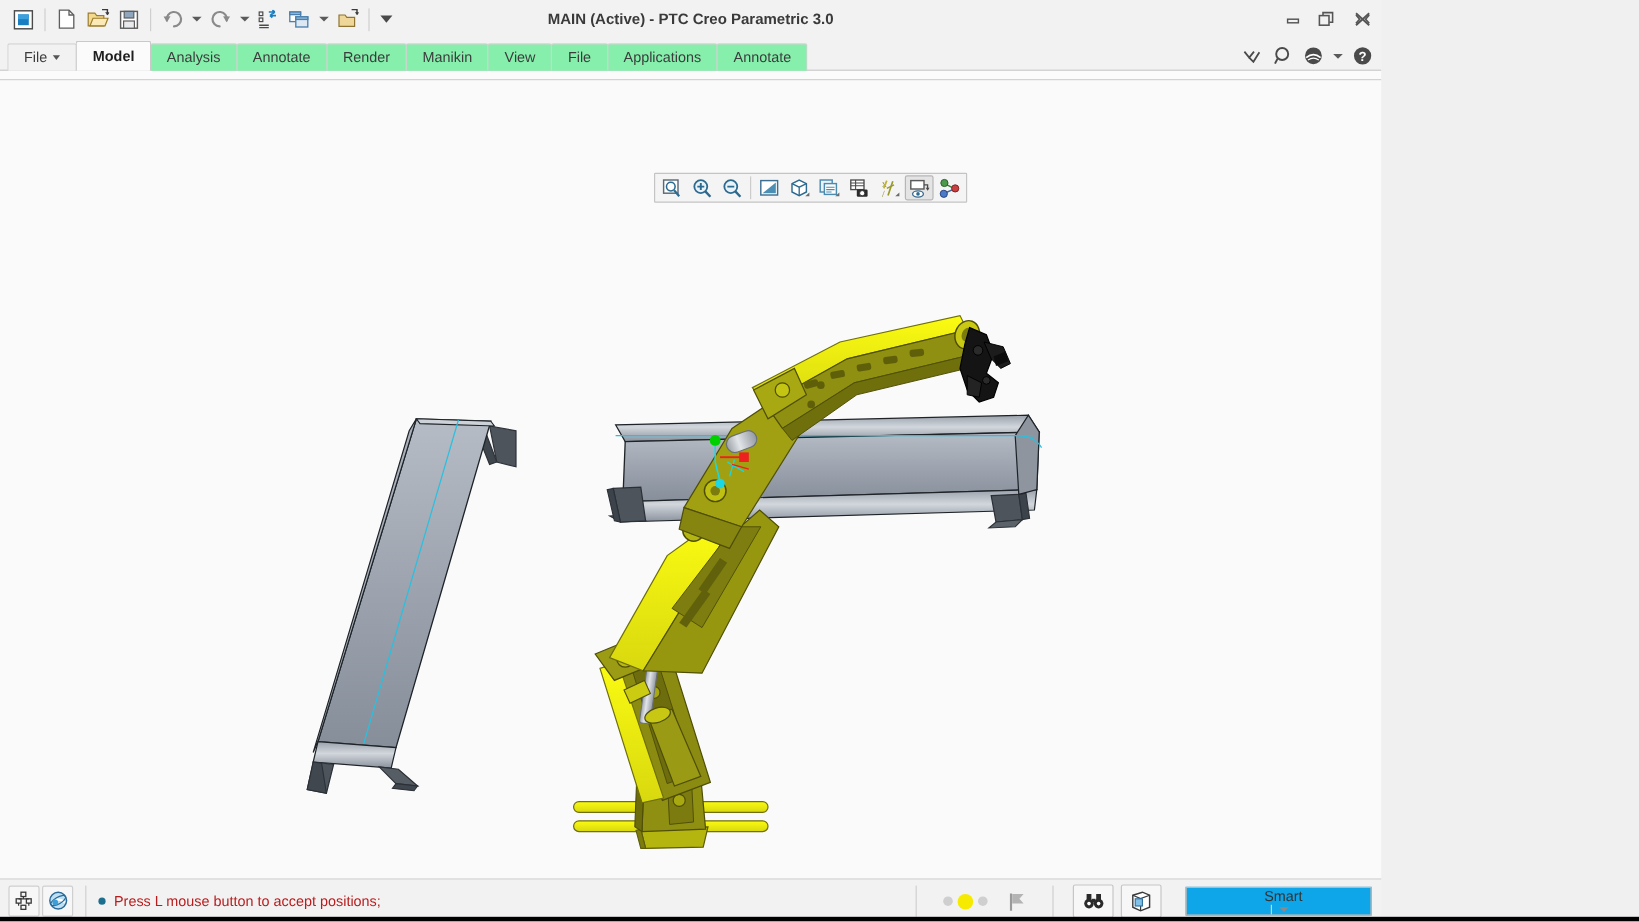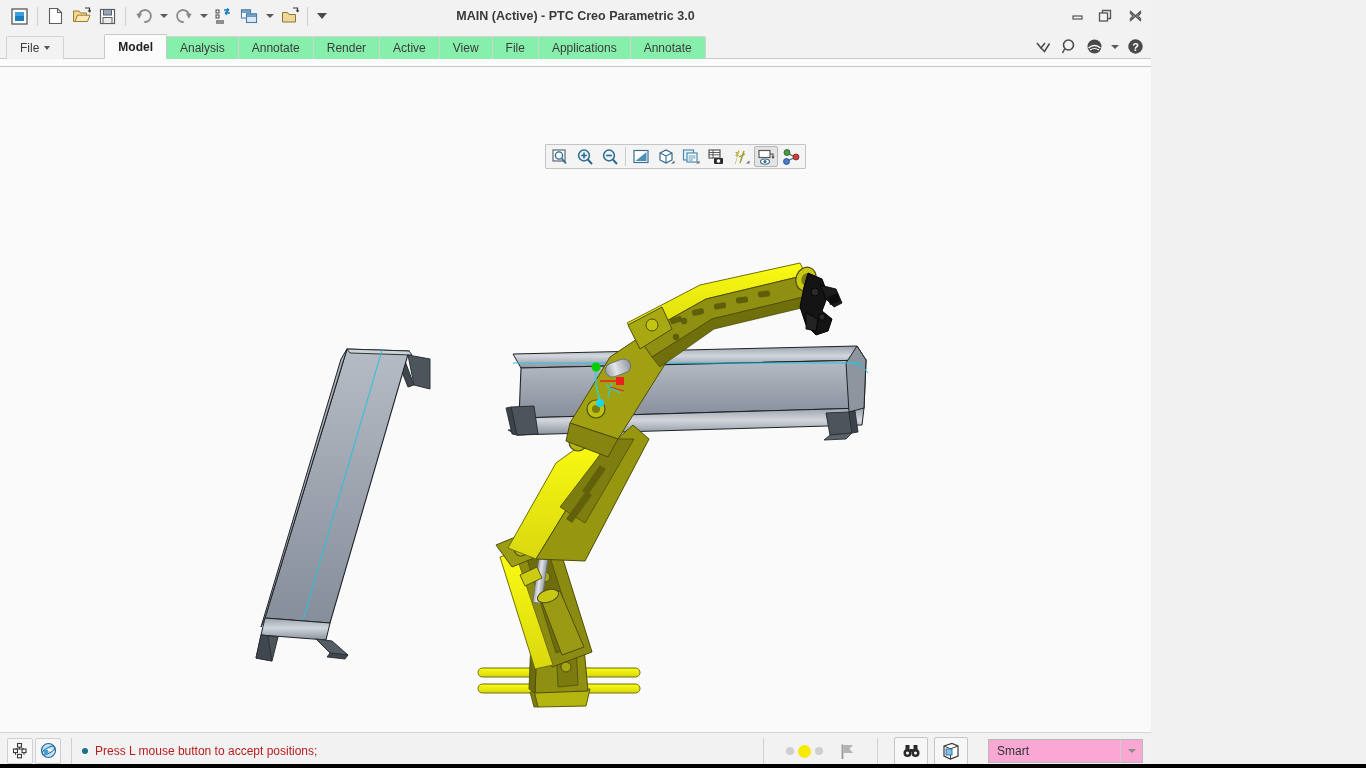--- a/index.html
+++ b/index.html
@@ -115,21 +115,20 @@
     border-color: #d2d2d2;
   }
   .tab.active {
     background: #fbfbfb;
     color: #1f1f1f;
     font-weight: bold;
     height: 25px;
     border-color: #c9c9c9;
     position: relative;
     z-index: 3;
-    margin-left: 41px;
   }
   .tab .caret {
     margin-left: 5px;
     width: 0; height: 0;
     border-left: 3px solid transparent;
     border-right: 3px solid transparent;
     border-top: 4px solid #555;
   }
   .ribbon-body {
     height: 9px;
@@ -261,28 +260,29 @@
   .sb-btn {
     width: 34px; height: 28px;
     border: 1px solid #c6c6c6;
     background: #f7f7f7;
     border-radius: 2px;
     display: flex; align-items: center; justify-content: center;
   }
   .selcombo {
     width: 155px; height: 24px;
     border: 1px solid #b8b8b8;
-    background: #f9a8d4;
+    background: #0ea5e9;
     display: flex;
     align-items: center;
     justify-content: space-between;
     font-size: 12px;
     color: #333;
     padding-left: 8px;
     margin-left: 14px;
+    flex-direction: column;
   }
   .selcombo .cb-arrow {
     width: 22px; height: 22px;
     display: flex; align-items: center; justify-content: center;
     border-left: 1px solid #cfcfcf;
   }
   .bottom-strip {
     position: absolute;
     left: 0; bottom: 0;
     width: 1366px;
@@ -429,21 +429,21 @@
       <div class="tab">
         <span>Analysis</span>
       </div>
       <div class="tab">
         <span>Annotate</span>
       </div>
       <div class="tab">
         <span>Render</span>
       </div>
       <div class="tab">
-        <span>Active</span>
+        <span>Manikin</span>
       </div>
       <div class="tab">
         <span>View</span>
       </div>
       <div class="tab">
         <span>File</span>
       </div>
       <div class="tab">
         <span>Applications</span>
       </div>

